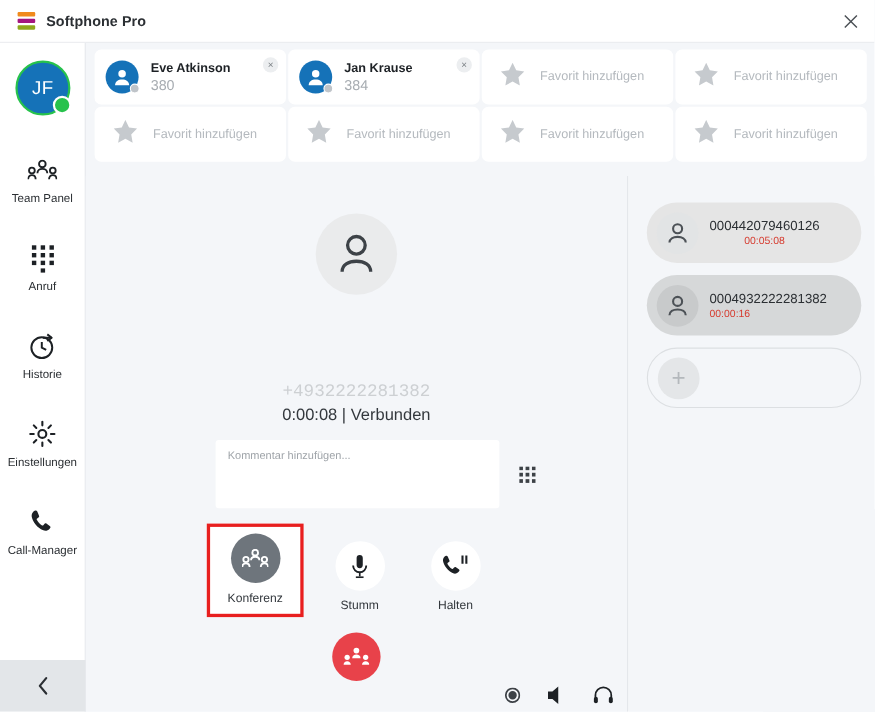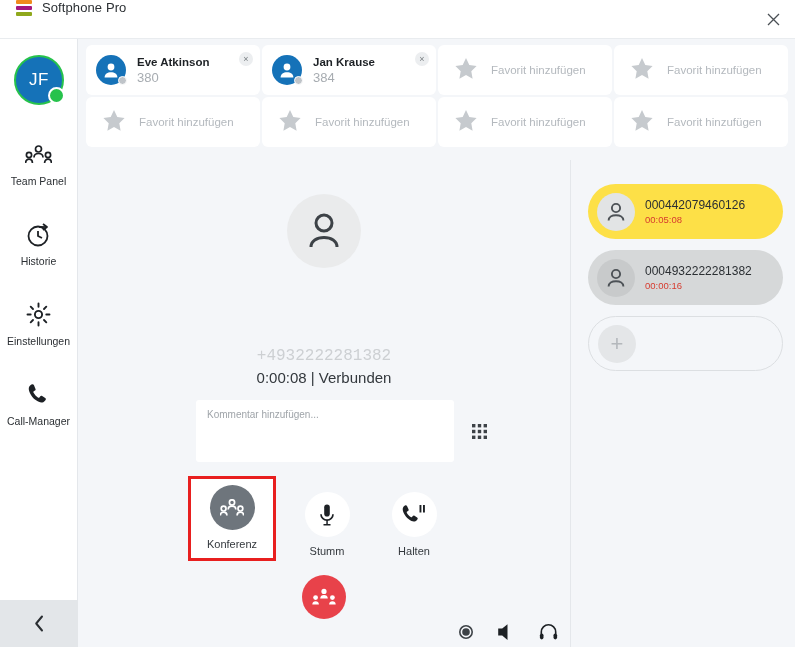--- a/index.html
+++ b/index.html
@@ -14,21 +14,21 @@
     width: 795px; height: 647px;
     background: #f4f6f9;
   }
 
   
   .titlebar {
     position: absolute; top: 0; left: 0;
     width: 795px; height: 39px;
     background: #ffffff;
     border-bottom: 1px solid #e9ecef;
-    display: flex; align-items: flex-start;
+    display: flex; align-items: center; font-weight: bold;
   }
   .logo-mark {
     width: 16px; height: 16px;
     margin-left: 16px; margin-right: 10px;
     display: flex; flex-direction: column; justify-content: space-between;
   }
   .logo-bar { height: 4px; width: 16px; border-radius: 1px; }
   .lb1 { background: #f08a1c; }
   .lb2 { background: #a4167f; }
   .lb3 { background: #8fa81c; }
@@ -211,21 +211,21 @@
     width: 223px; height: 487px;
     background: #f4f6f9;
     padding: 24px 12px 0 16px;
   }
   .call-entry {
     height: 55px; border-radius: 28px;
     display: flex; align-items: center;
     padding-left: 9px; margin-bottom: 11px;
     cursor: pointer;
   }
-  .call-entry.idle   { background: #fde047; }
+  .call-entry.idle   { background: #e5e5e5; text-align: center; }
   .call-entry.active { background: #d6d8d9; }
   .entry-avatar {
     width: 38px; height: 38px; border-radius: 50%;
     background: #e2e4e5; margin-right: 10px;
     display: flex; align-items: center; justify-content: center;
     flex: none;
   }
   .call-entry.active .entry-avatar { background: #c8cacb; }
   .entry-text { display: flex; flex-direction: column; gap: 2px; }
   .entry-num { font-size: 12px; color: #2b2f33; }
@@ -279,20 +279,37 @@
             <circle cx="4" cy="10" r="2.6"></circle>
               <path d="M0.6 18c0-2.4 1.6-3.8 3.4-3.8s3.4 1.4 3.4 3.8"></path>
             <circle cx="23" cy="10" r="2.6"></circle>
               <path d="M19.6 18c0-2.4 1.6-3.8 3.4-3.8s3.4 1.4 3.4 3.8"></path>
           </svg>
         </div>
         <div class="nav-label">Team Panel</div>
       </div>
 
 
+      <div class="nav-item">
+        <div class="nav-icon">
+          <svg width="24" height="26" viewBox="0 0 24 26" fill="#1d2125">
+            <rect x="2" y="1" width="4" height="4"></rect>
+              <rect x="10" y="1" width="4" height="4"></rect>
+              <rect x="18" y="1" width="4" height="4"></rect>
+            <rect x="2" y="8" width="4" height="4"></rect>
+              <rect x="10" y="8" width="4" height="4"></rect>
+              <rect x="18" y="8" width="4" height="4"></rect>
+            <rect x="2" y="15" width="4" height="4"></rect>
+              <rect x="10" y="15" width="4" height="4"></rect>
+              <rect x="18" y="15" width="4" height="4"></rect>
+            <rect x="10" y="22" width="4" height="4"></rect>
+          </svg>
+        </div>
+        <div class="nav-label">Anruf</div>
+      </div>
 
       <div class="nav-item">
         <div class="nav-icon">
           <svg width="26" height="26" viewBox="0 0 26 26" fill="none" stroke="#1d2125" stroke-width="1.8">
             <circle cx="12" cy="14" r="9.5"></circle>
             <path d="M12 9 L12 14 L16 16"></path>
             <path d="M17 2 L21 5 L17 8" stroke-linejoin="round"></path>
             <path d="M21 5 L13 5"></path>
           </svg>
         </div>

